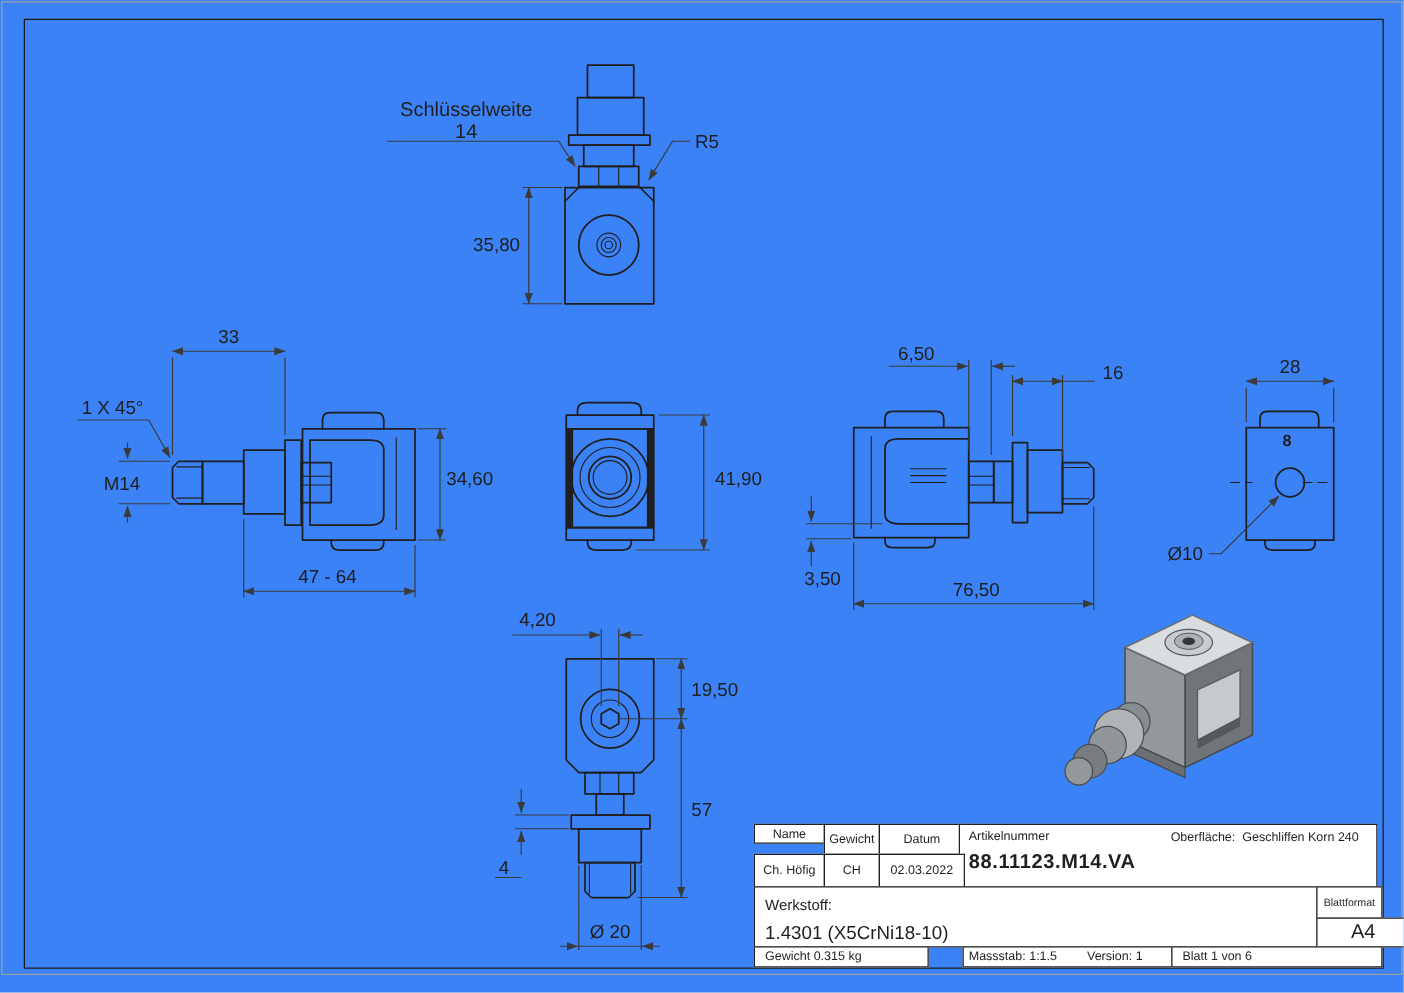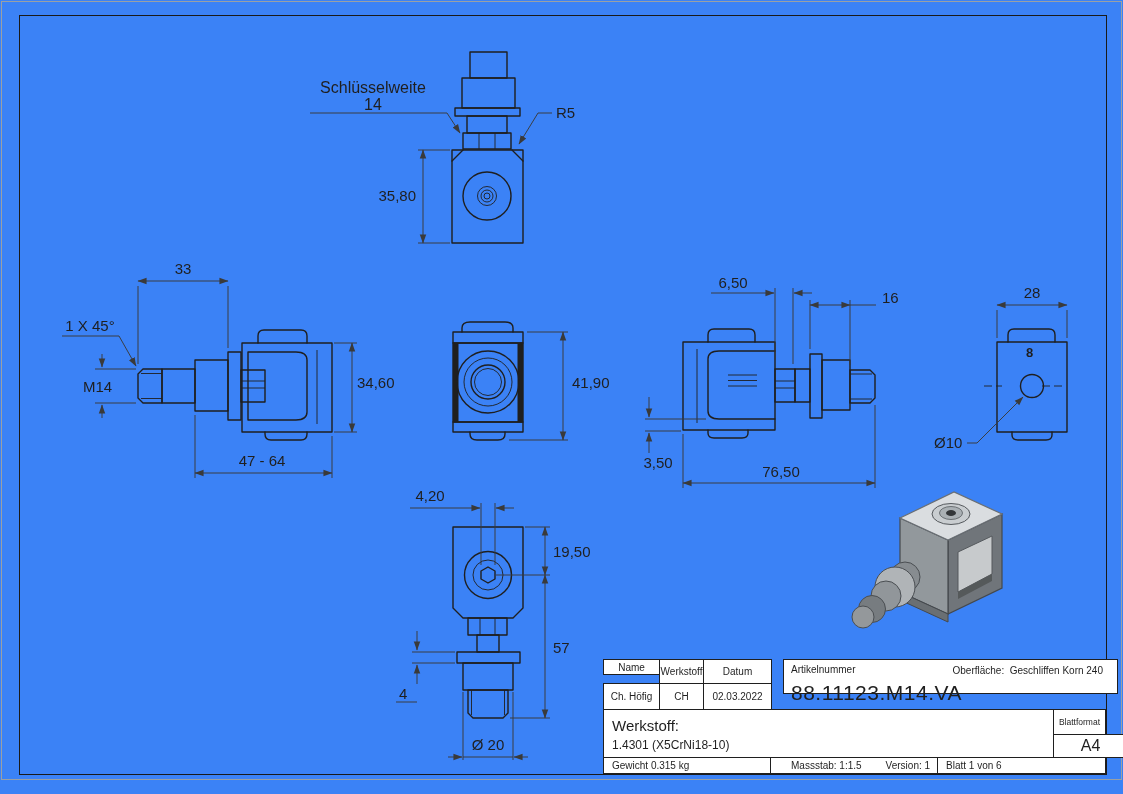--- a/index.html
+++ b/index.html
@@ -18,26 +18,26 @@
   .dt{font-size:15px;fill:#1f1f1f;}
   .lbl{font-size:16px;fill:#1f1f1f;}
   .mark{font-size:13px;font-weight:bold;fill:#1f1f1f;}
   
   .tb{position:absolute;left:603px;top:659px;width:503px;height:115px;font-size:10px;color:#1f1f1f;}
   .tbc{position:absolute;box-sizing:border-box;border:1.2px solid #1f1f1f;background:#fff;}
   .cen{display:flex;align-items:center;justify-content:center;text-align:center;}
   .lft{display:flex;align-items:center;padding-left:8px;}
   .art-label{position:absolute;left:7px;top:4px;font-size:10px;}
   .surface{position:absolute;right:14px;top:5px;font-size:10px;white-space:nowrap;}
-  .art-num{position:absolute;left:7px;top:21px;font-size:21px;font-weight:normal;letter-spacing:0.5px;}
-  .mat-label{position:absolute;left:8px;top:7px;font-size:15px;}
-  .mat-value{position:absolute;left:8px;top:28px;font-size:12px;}
+  .art-num{position:absolute;left:7px;top:21px;font-size:16px;font-weight:bold;letter-spacing:0.5px;}
+  .mat-label{position:absolute;left:8px;top:7px;font-size:12px;}
+  .mat-value{position:absolute;left:8px;top:28px;font-size:15px;}
   .fmt{font-size:8.5px;}
   .a4{font-size:16px;}
-  .scale-cell{display:flex;align-items:center;gap:24px;padding-left:20px;}
+  .scale-cell{display:flex;align-items:center;gap:24px;padding-left:4px;}
 </style>
 </head>
 <body>
 
 <div class="sheet">
   <div class="outer-border"></div>
   <div class="frame"></div>
 
   <svg width="1123" height="794" viewBox="0 0 1123 794">
     <defs>
@@ -264,26 +264,26 @@
       <circle cx="872" cy="609" r="13.5" fill="#777c80" stroke="#4a4e52" stroke-width="1"></circle>
       <circle cx="863" cy="617" r="11" fill="#94989b" stroke="#4a4e52" stroke-width="1"></circle>
     </g>
   </svg>
 
   <div class="tb">
     <div class="tbc cen" style="left:0;top:0;width:57px;height:16px;">
       <span>Name</span>
     </div>
     <div class="tbc cen" style="left:56px;top:0;width:45px;height:25px;">
-      <span>Werkstoff</span>
+      <span>Gewicht</span>
     </div>
     <div class="tbc cen" style="left:100px;top:0;width:69px;height:25px;">
       <span>Datum</span>
     </div>
-    <div class="tbc" style="left:180px;top:0;width:335px;height:35px;text-align:right;">
+    <div class="tbc" style="left:164px;top:0;width:335px;height:51px;text-align:right;">
       <span class="art-label">Artikelnummer</span>
       <span class="surface">
         <span>Oberfläche:</span>&nbsp;&nbsp;<span>Geschliffen Korn 240</span>
       </span>
       <span class="art-num">88.11123.M14.VA</span>
     </div>
     <div class="tbc cen" style="left:0;top:24px;width:57px;height:27px;">
       <span>Ch. Höfig</span>
     </div>
     <div class="tbc cen" style="left:56px;top:24px;width:45px;height:27px;">
@@ -295,21 +295,21 @@
     <div class="tbc" style="left:0;top:50px;width:451px;height:49px;">
       <span class="mat-label">Werkstoff:</span>
       <span class="mat-value">1.4301 (X5CrNi18-10)</span>
     </div>
     <div class="tbc cen fmt" style="left:450px;top:50px;width:53px;height:26px;">
       <span>Blattformat</span>
     </div>
     <div class="tbc cen a4" style="left:450px;top:75px;width:75px;height:24px;">
       <span>A4</span>
     </div>
-    <div class="tbc lft" style="left:0;top:98px;width:168px;height:17px;">
+    <div class="tbc lft" style="left:0;top:98px;width:140px;height:17px;">
       <span>Gewicht 0.315 kg</span>
     </div>
     <div class="tbc scale-cell" style="left:167px;top:98px;width:168px;height:17px;">
       <span>Massstab: 1:1.5</span>
       <span>Version: 1</span>
     </div>
     <div class="tbc lft" style="left:334px;top:98px;width:169px;height:17px;">
       <span>Blatt 1 von 6</span>
     </div>
   </div>

